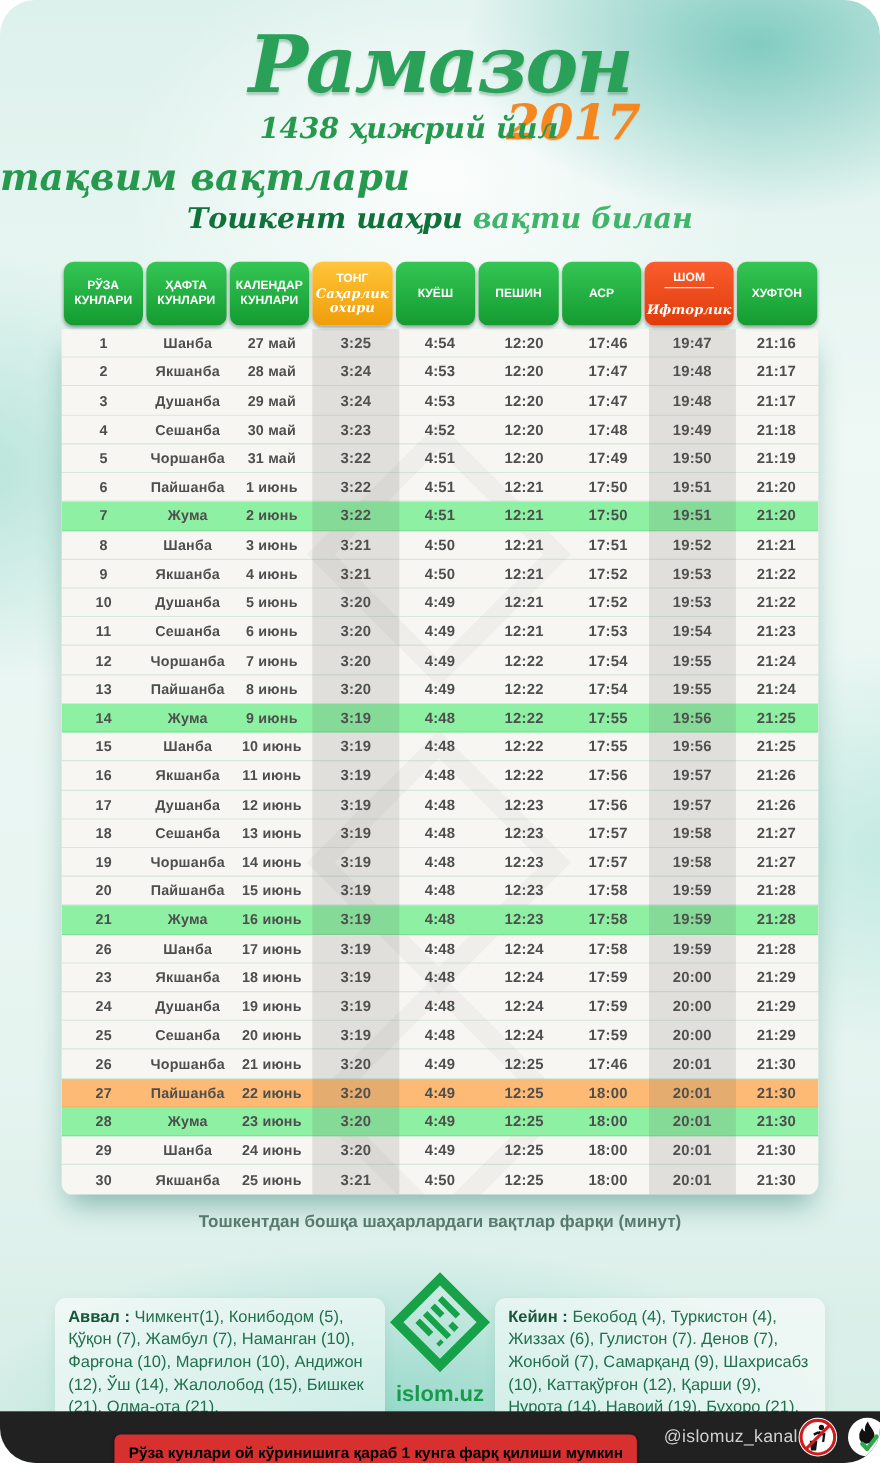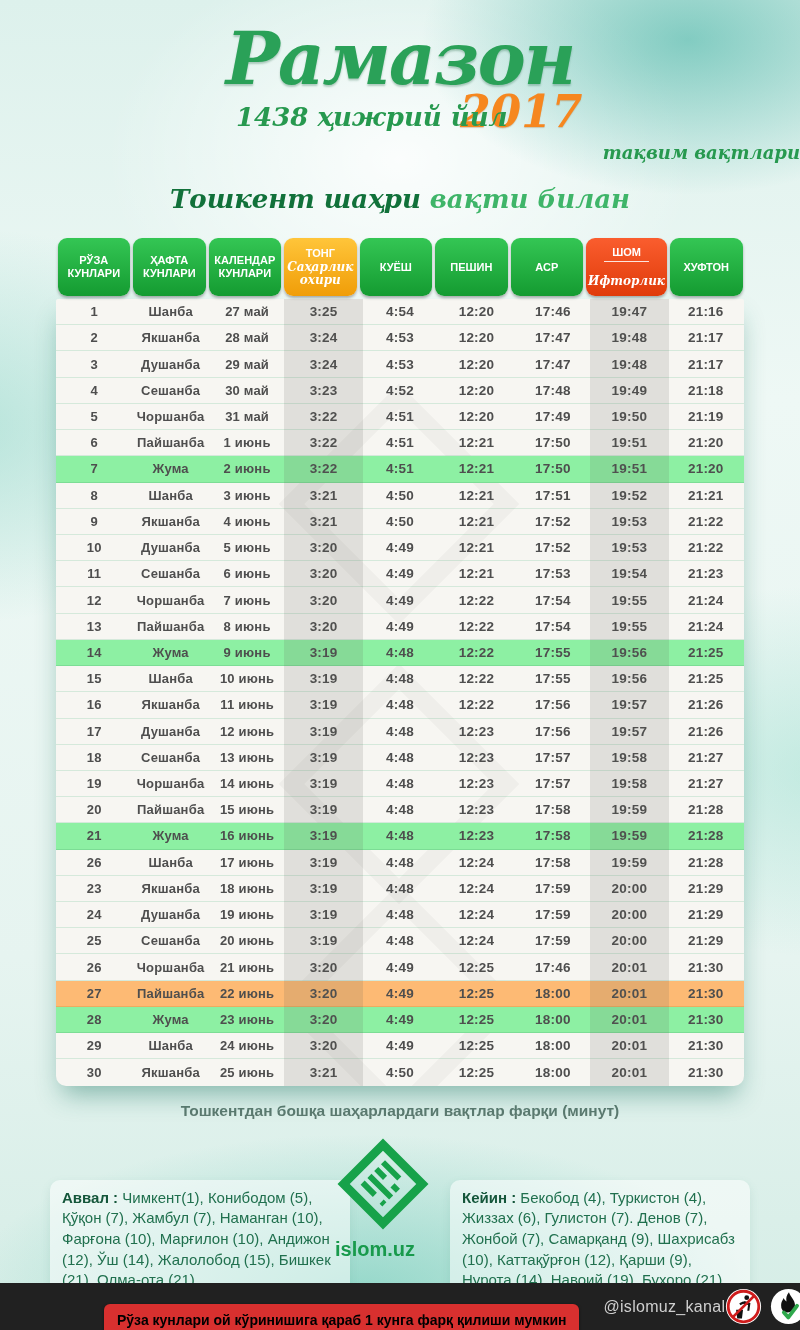--- a/index.html
+++ b/index.html
@@ -8,20 +8,21 @@
 
   .page {
     position:relative; width:800px; height:1330px; overflow:hidden;
     background:
       radial-gradient(ellipse 430px 250px at 86% 3%, rgba(38,166,150,.50), transparent 62%),
       radial-gradient(ellipse 520px 320px at -6% 32%, rgba(120,205,188,.48), transparent 62%),
       radial-gradient(ellipse 450px 300px at 103% 58%, rgba(140,218,200,.42), transparent 62%),
       radial-gradient(ellipse 600px 240px at 45% 97%, rgba(96,198,178,.55), transparent 65%),
       radial-gradient(ellipse 420px 300px at 50% 12%, rgba(255,255,255,.85), transparent 70%),
       linear-gradient(180deg, #ddf1ec, #eef8f5 30%, #e6f4f0 72%, #d5ede6);
+    border-radius: 32px;
   }
 
   
   .page-header { position:relative; height:234px; }
   .title {
     position:absolute; top:16px; left:0; width:100%; text-align:center;
     font-family:"DejaVu Serif", serif; font-style:italic; font-weight:bold;
     font-size:72px; letter-spacing:-2px; color:#2aa158;
     text-shadow:0 2px 2px rgba(16,90,52,.28);
   }
@@ -29,23 +30,23 @@
     position:absolute; top:86px; left:460px;
     font-family:"DejaVu Serif", serif; font-style:italic; font-weight:bold;
     font-size:44px; color:#f6871f; text-shadow:0 1px 1px rgba(140,70,0,.25);
   }
   .sub1 {
     position:absolute; top:102px; left:236px;
     font-family:"DejaVu Serif", serif; font-style:italic; font-weight:bold;
     font-size:26px; color:#27994f;
   }
   .sub2 {
-    position:absolute; top:142px; left:0; width:100%; text-align:right;
+    position:absolute; top:142px; left:0; width:100%; text-align:left;
     font-family:"DejaVu Serif", serif; font-style:italic; font-weight:bold;
-    font-size:18px; color:#27994f;
+    font-size:34px; color:#27994f;
   }
   .sub3 {
     position:absolute; top:184px; left:0; width:100%; text-align:center;
     font-family:"DejaVu Serif", serif; font-style:italic; font-weight:bold;
     font-size:26px; color:#157a3c;
   }
   .sub3 .strong { margin-right:9px; color:#11713a;margin-top:37px; }
   .sub3 .light  { color:#3fb569; }
 
   
@@ -99,21 +100,21 @@
   
   .diff { position:relative; margin-top:16px; }
   .diff-title { text-align:center; color:#5d7a70; font-size:15.5px; font-weight:bold; margin-bottom:16px; }
   .panels { position:relative; width:700px; margin:0 auto; display:flex; justify-content:space-between; }
   .panel {
     width:300px; min-height:122px; background:rgba(255,255,255,.52);
     border-radius:10px; padding:8px 12px; color:#20704e;
     font-size:15px; line-height:1.38; box-shadow:0 4px 10px rgba(80,150,130,.15);margin-top:44px;
   }
   .panel .lbl { font-weight:bold; color:#14563a; }
-  .logo-wrap { position:absolute; left:50%; transform:translateX(-50%); top:0; width:130px; }
+  .logo-wrap { position:absolute; left:50%; transform:translateX(-50%); top:18px; width:130px; text-align:center; }
   .logo-site { color:#189a4c; font-weight:bold; font-size:20px; margin-top:2px; }
 
   
   .page-footer {
     position:absolute; left:0; bottom:0; width:800px; height:47px;
     background:#212121; display:flex; align-items:center; z-index:10;
   }
   .notice {
     margin-left:104px; background:#d8302f; color:#000000; font-size:14px; font-weight:bold;
     padding:8px 13px; border-radius:6px; box-shadow:0 1px 3px rgba(0,0,0,.5); white-space:nowrap;margin-top:27px;

